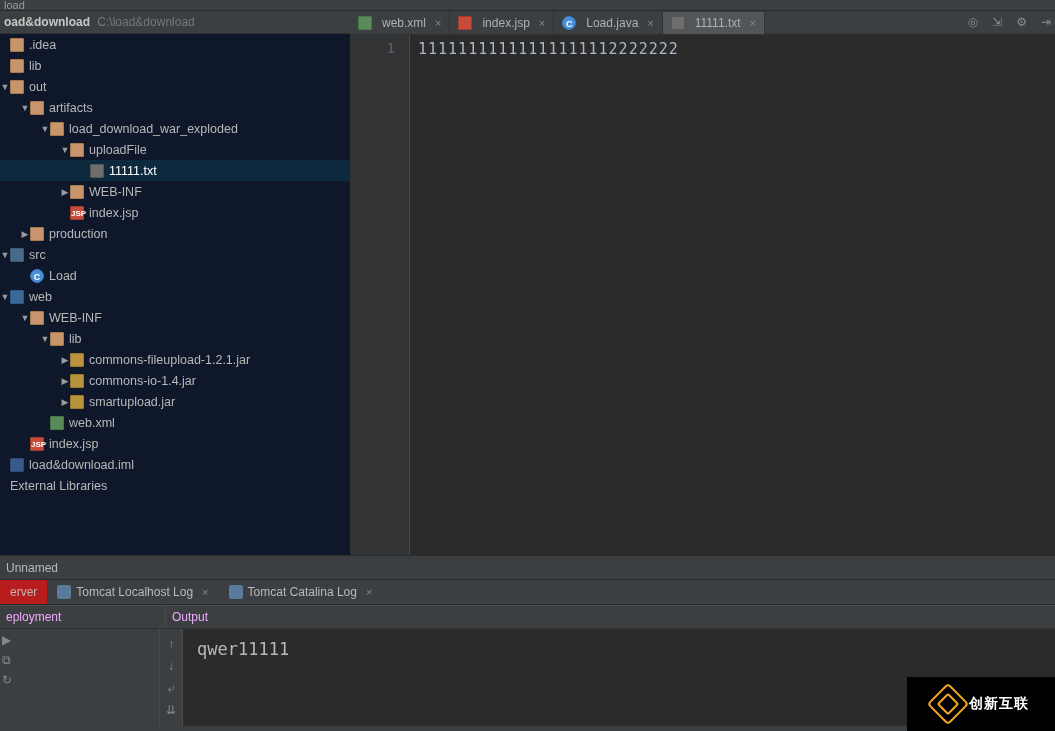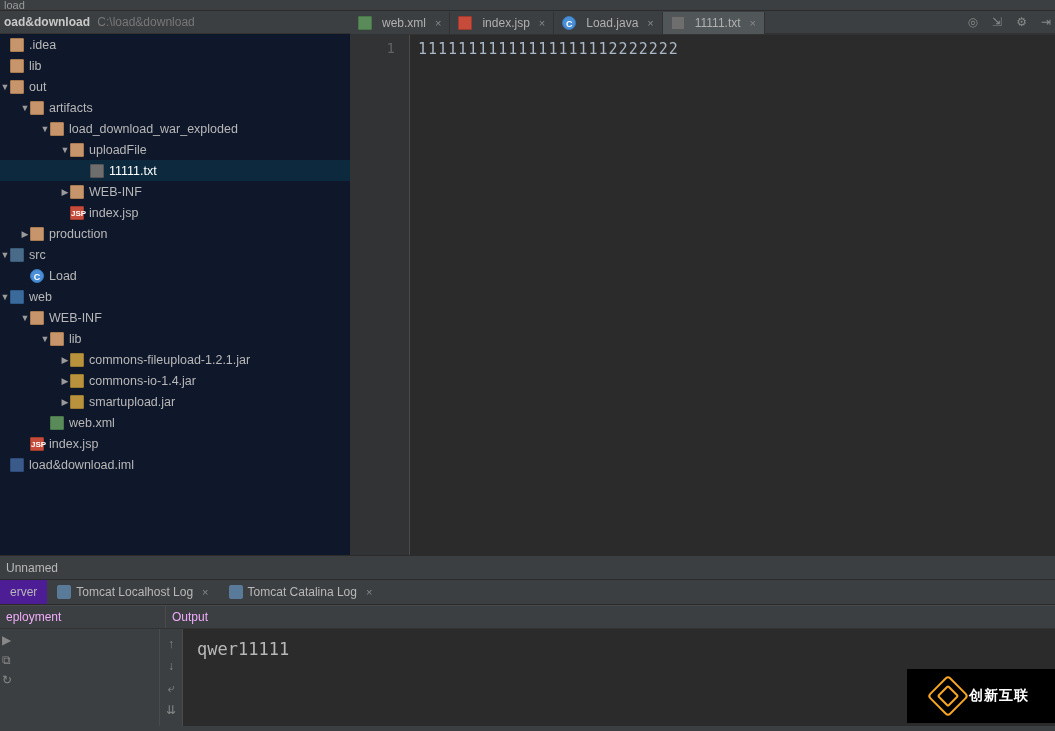--- a/index.html
+++ b/index.html
@@ -60,21 +60,21 @@
   
   .runbar{height:23px;background:#3c3f41;border-top:1px solid #2b2b2b;
     border-bottom:1px solid #2b2b2b;display:flex;align-items:center;
     padding-left:6px;font-size:12px;color:#b8b8b8}
 
   
   .btabs{height:24px;background:#3c3f41;display:flex;align-items:center;
     border-bottom:1px solid #2b2b2b}
   .btab{height:24px;display:flex;align-items:center;padding:0 10px;gap:5px;
     color:#b8b8b8;font-size:12px}
-  .btab.active{background:#4c1d95}
+  .btab.active{background:#b91c1c}
   .btab .close{color:#888;margin-left:4px;font-size:11px}
   .bicon{width:14px;height:14px;background:#5a7a9a;border-radius:2px}
 
   
   .secthdr{height:22px;background:#3c3f41;border-top:1px solid #4a4a4a;
     border-bottom:1px solid #323232;display:flex}
   .secthalf{display:flex;align-items:center;padding-left:6px;color:#f0abfc;
     font-size:12px}
   .secthalf.left{width:159px;border-right:1px solid #4a4a4a}
   .secthalf.right{flex:1}
@@ -90,21 +90,21 @@
   .sideicons span{width:14px;height:14px;font-size:12px;color:#888}
   .bmid{width:22px;background:#3c3f41;border-right:1px solid #4a4a4a;
     display:flex;flex-direction:column;align-items:center;gap:8px;padding-top:8px}
   .bmid span{color:#888;font-size:12px}
   .bout{flex:1;padding:10px 14px;color:#b8b8b8;font-family:Consolas,monospace;
     font-size:17px;position:relative}
   .watermark{position:absolute;right:8px;bottom:6px;color:#565656;
     font-family:Consolas,monospace;font-size:16px}
 
   
-  .brand{position:absolute;right:0;bottom:8px;width:148px;height:54px;
+  .brand{position:absolute;right:0;bottom:0;width:148px;height:54px;
     background:#000;display:flex;align-items:center;justify-content:center;
     color:#fff;gap:6px;font-size:14px;font-weight:bold;letter-spacing:1px}
   .brand .logo{width:26px;height:26px;border:2px solid #f5a623;border-radius:4px;
     position:relative;transform:rotate(45deg)}
   .brand .logo::after{content:"";position:absolute;inset:5px;
     border:2px solid #f5a623;border-radius:2px}
 </style>
 </head>
 <body>
 
@@ -226,20 +226,24 @@
           <span class="arrow"></span>
           <span class="ficon jsp">JSP</span>
           <span class="nlabel">index.jsp</span>
         </div>
         <div class="node" style="padding-left: 0px;">
           <span class="arrow"></span>
           <span class="ficon iml"></span>
           <span class="nlabel">load&amp;download.iml</span>
         </div>
       </div>
+    <div class="node" style="padding-left:0">
+      <span class="arrow"></span>
+      <span class="nlabel">External Libraries</span>
+    </div>
   </div>
 
   <div class="editor">
     <div class="tabs" id="etabs">
         <div class="tab">
           <span class="ficon xml"></span>
           <span>web.xml</span>
           <span class="close">×</span>
         </div>
         <div class="tab">

